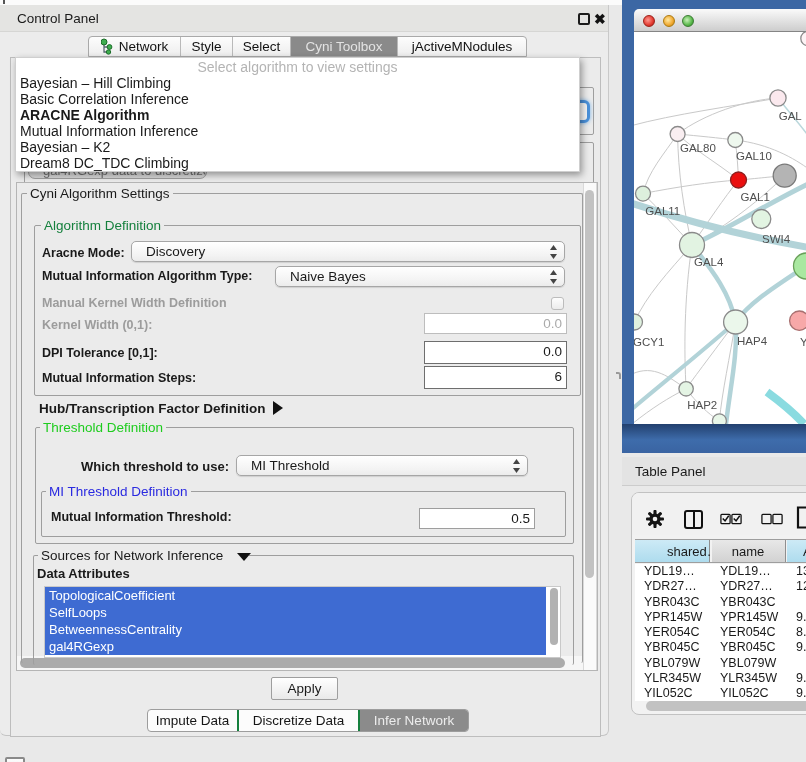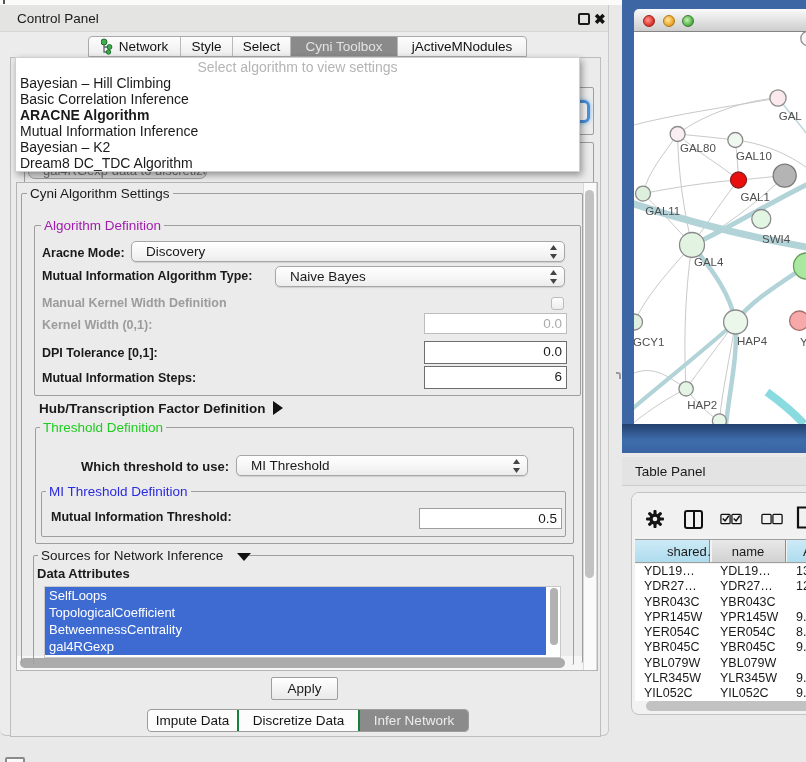--- a/index.html
+++ b/index.html
@@ -91,21 +91,21 @@
   <div class="thumb" style="left:585px;top:185px;width:9px;height:388px;"></div>
 
   <div class="abs" style="left:17px;top:651px;width:566px;height:14px;background:#f6f6f6;"></div>
   <div class="thumb" style="left:20px;top:653px;width:545px;height:10px;background:#ababab;"></div>
 
   <div class="grp" style="left:21px;top:188px;width:562px;height:470px;border-bottom:none;">
     <div class="t" style="left:5px;">Cyni Algorithm Settings</div>
   </div>
 
   <div class="grp" style="left:34px;top:220px;width:547px;height:171px;">
-    <div class="t" style="left:6px;color:#a21caf;">Algorithm Definition</div>
+    <div class="t" style="left:6px;color:#15803d;">Algorithm Definition</div>
   </div>
   <div class="abs b" style="left:42px;top:241px;font-size:12.5px;">Aracne Mode:</div>
   <div class="combo" style="left:131px;top:236px;width:434px;">Discovery<svg class="ar" viewBox="0 0 9 16">
         <path d="M4.5 1 L8 6 H1 Z" fill="#444"></path>
         <path d="M4.5 15 L8 10 H1 Z" fill="#444"></path>
       </svg></div>
   <div class="abs b" style="left:42px;top:264px;font-size:12.5px;">Mutual Information Algorithm Type:</div>
   <div class="combo" style="left:275px;top:261px;width:290px;">Naive Bayes<svg class="ar" viewBox="0 0 9 16">
         <path d="M4.5 1 L8 6 H1 Z" fill="#444"></path>
         <path d="M4.5 15 L8 10 H1 Z" fill="#444"></path>
@@ -126,50 +126,50 @@
   </div>
   <div class="abs b" style="left:81px;top:454px;font-size:13px;">Which threshold to use:</div>
   <div class="combo" style="left:236px;top:450px;width:292px;">MI Threshold<svg class="ar" viewBox="0 0 9 16">
         <path d="M4.5 1 L8 6 H1 Z" fill="#444"></path>
         <path d="M4.5 15 L8 10 H1 Z" fill="#444"></path>
       </svg></div>
   <div class="grp" style="left:41px;top:486px;width:525px;height:46px;">
     <div class="t" style="left:4px;color:#2a2ae0;">MI Threshold Definition</div>
   </div>
   <div class="abs b" style="left:51px;top:505px;font-size:12.5px;">Mutual Information Threshold:</div>
-  <div class="field" style="left:419px;top:503px;width:143px;height:21px;border:1px solid #9e9e9e;line-height:19px;">0.5</div>
+  <div class="field" style="left:419px;top:503px;width:116px;height:21px;border:1px solid #9e9e9e;line-height:19px;">0.5</div>
 
   <div class="grp" style="left:33px;top:550px;width:541px;height:110px;border-bottom:none;">
     <div class="t" style="left:4px;">Sources for Network Inference &nbsp;&nbsp;&nbsp;&nbsp;&nbsp;</div>
   </div>
   <div class="abs" style="left:237px;top:548px;width:0;height:0;border-top:8px solid #111;border-left:7px solid transparent;border-right:7px solid transparent;"></div>
   <div class="abs b" style="left:37px;top:561px;font-size:13px;">Data Attributes</div>
   <div id="attrlist" class="abs">
+    <div class="li">TopologicalCoefficient</div>
     <div class="li">SelfLoops</div>
-    <div class="li">TopologicalCoefficient</div>
     <div class="li">BetweennessCentrality</div>
     <div class="li">gal4RGexp</div>
   </div>
   <div class="thumb" style="left:550px;top:583px;width:8px;height:57px;background:#b2b2b2;"></div>
 
   <div class="abs" style="left:271px;top:672px;width:67px;height:23px;border:1px solid #9e9e9e;border-radius:2px;background:linear-gradient(#ffffff,#e9e9e9);text-align:center;font-size:13.5px;line-height:21px;">Apply</div>
   <div class="seg" style="left:147px;top:704px;">
     <div style="width:91px;">Impute Data</div>
     <div style="width:121px;">Discretize Data</div>
     <div class="sel" style="width:108px;">Infer Network</div>
   </div>
 
   <div id="popup" class="abs">
     <div class="hint">Select algorithm to view settings</div>
     <div class="it" style="top:17px;">Bayesian – Hill Climbing</div>
     <div class="it" style="top:33px;">Basic Correlation Inference</div>
     <div class="it b" style="top:49px;">ARACNE Algorithm</div>
     <div class="it" style="top:65px;">Mutual Information Inference</div>
     <div class="it" style="top:81px;">Bayesian – K2</div>
-    <div class="it" style="top:97px;">Dream8 DC_TDC Algorithm</div>
+    <div class="it" style="top:97px;">Dream8 DC_TDC Climbing</div>
   </div>
 </div>
 
 <div class="abs" style="left:5px;top:757px;width:20px;height:16px;border:2.5px solid #8a8a8a;border-radius:2px;background:linear-gradient(#fdfdfd,#e8e8e8);"></div>
 
 <div id="bluewin" class="abs">
   <div id="mtitle" class="abs">
     <div class="light" style="left:9px;background:radial-gradient(circle at 4px 4px,#ff9890,#e23a30 60%,#9c150e);border:1px solid #9c2018;"></div>
     <div class="light" style="left:29px;background:radial-gradient(circle at 4px 4px,#ffe9a0,#f0a830 60%,#b07708);border:1px solid #ad7b10;"></div>
     <div class="light" style="left:48px;background:radial-gradient(circle at 4px 4px,#c8f0b8,#58b84a 60%,#2e7c26);border:1px solid #3c7c34;"></div>

